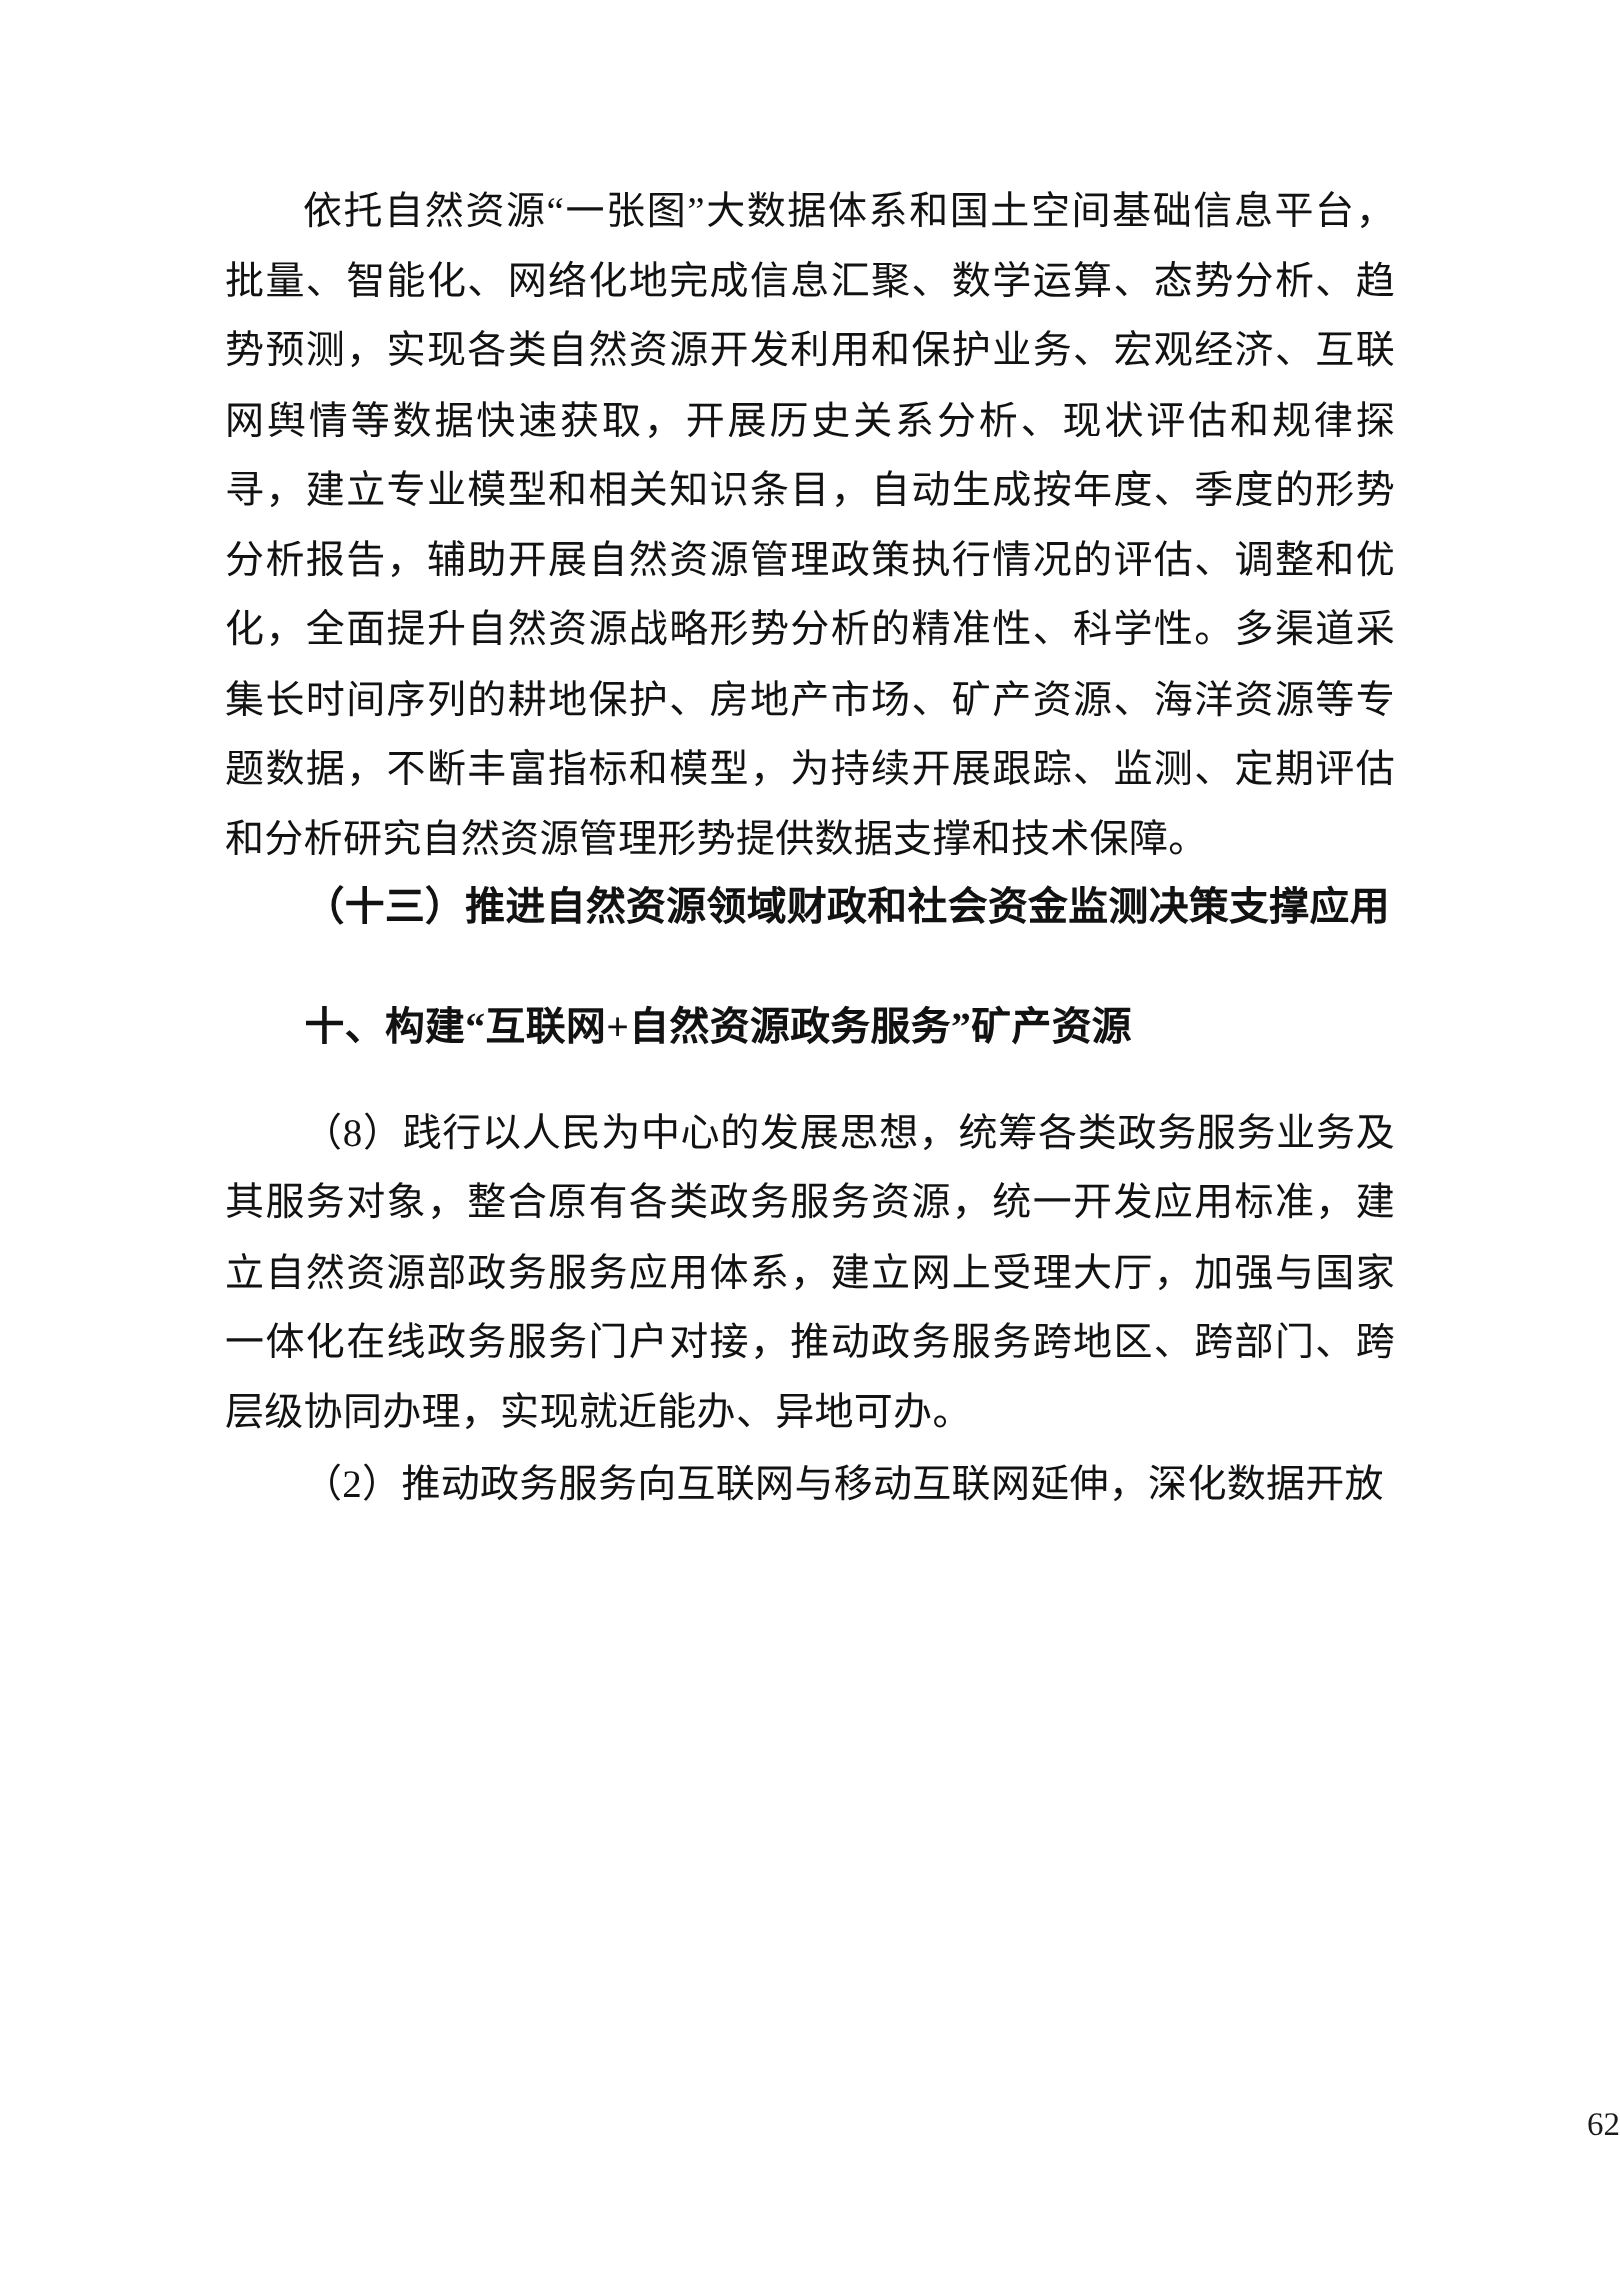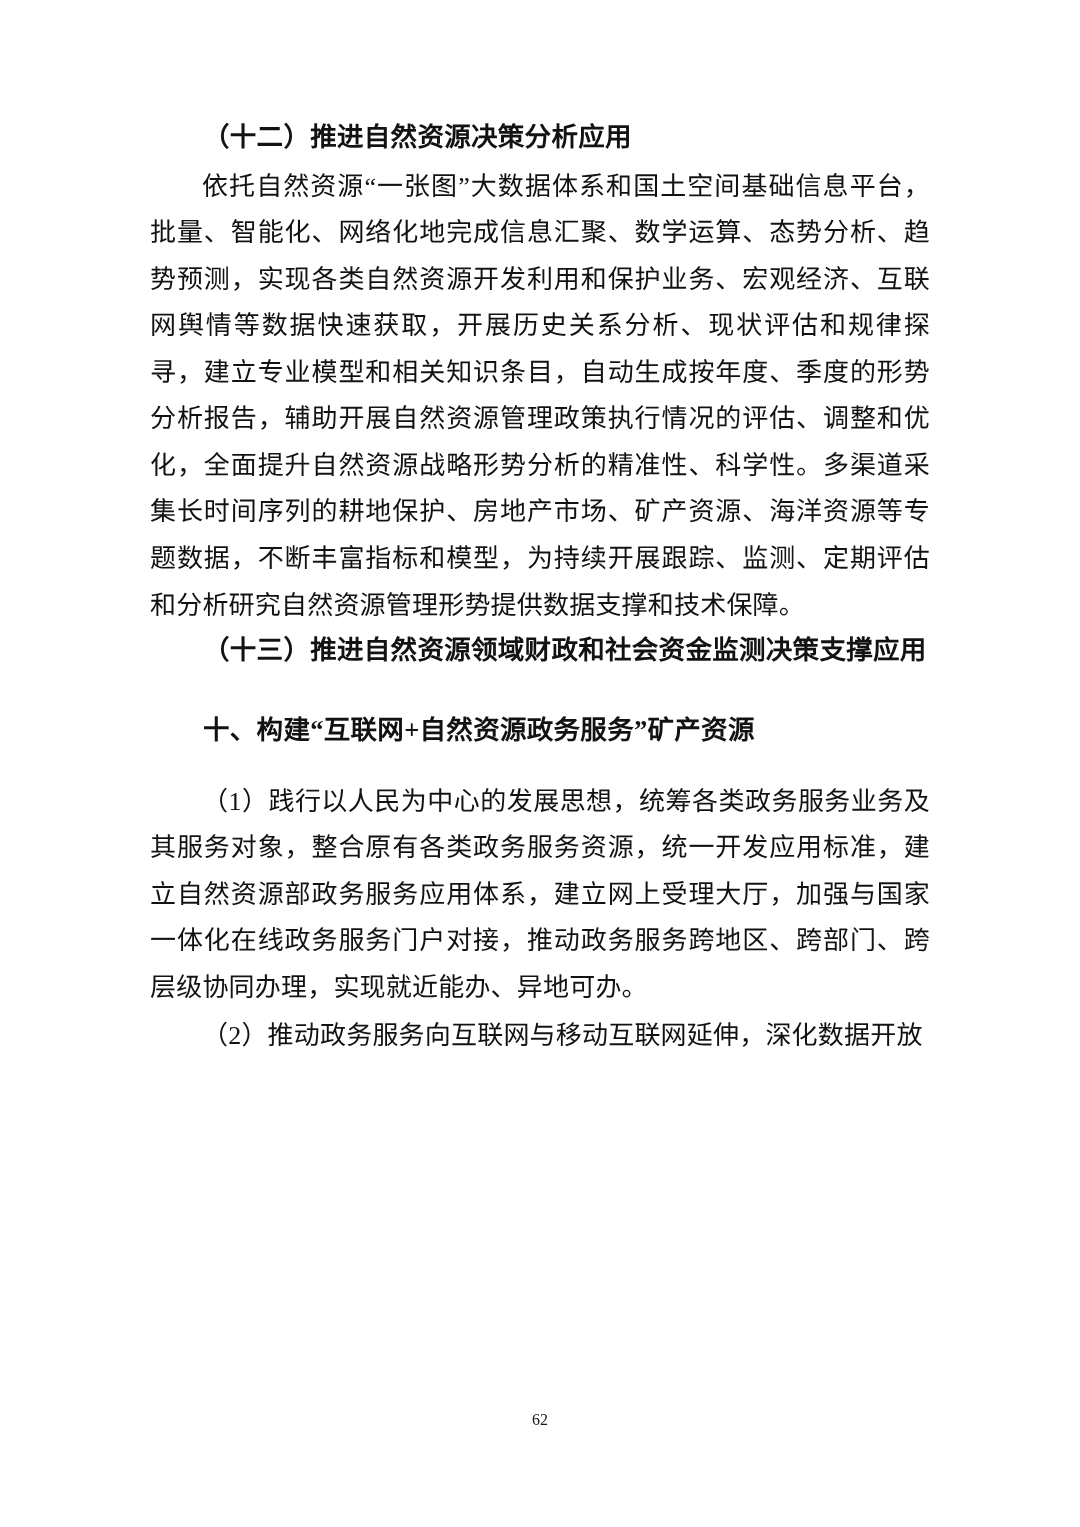--- a/index.html
+++ b/index.html
@@ -54,46 +54,45 @@
     height: 34px;
   }
   .spacer-md {
     height: 22px;
   }
   .page-number {
     position: absolute;
     left: 0;
     right: 0;
     bottom: 98px;
-    text-align: center;
-    font-size: 16px;
+    text-align: right;
+    font-size: 22px;
     font-family: "Liberation Serif", "DejaVu Serif", serif;
     color: #1a1a1a;
   }
 </style>
 </head>
 <body>
 
 <div class="page">
   <div class="doc-body">
 
-    <h2 class="heading">（十二）推进自然资源决策分析应用</h2>
 
     <p class="para">依托自然资源“一张图”大数据体系和国土空间基础信息平台，批量、智能化、网络化地完成信息汇聚、数学运算、态势分析、趋势预测，实现各类自然资源开发利用和保护业务、宏观经济、互联网舆情等数据快速获取，开展历史关系分析、现状评估和规律探寻，建立专业模型和相关知识条目，自动生成按年度、季度的形势分析报告，辅助开展自然资源管理政策执行情况的评估、调整和优化，全面提升自然资源战略形势分析的精准性、科学性。多渠道采集长时间序列的耕地保护、房地产市场、矿产资源、海洋资源等专题数据，不断丰富指标和模型，为持续开展跟踪、监测、定期评估和分析研究自然资源管理形势提供数据支撑和技术保障。</p>
 
     <h2 class="heading">（十三）推进自然资源领域财政和社会资金监测决策支撑应用</h2>
 
 
     <div class="spacer-lg"></div>
 
     <h1 class="heading lvl1">十、构建“互联网+自然资源政务服务”矿产资源</h1>
 
     <div class="spacer-md"></div>
 
 
-    <p class="para">（1）践行以人民为中心的发展思想，统筹各类政务服务业务及其服务对象，整合原有各类政务服务资源，统一开发应用标准，建立自然资源部政务服务应用体系，建立网上受理大厅，加强与国家一体化在线政务服务门户对接，推动政务服务跨地区、跨部门、跨层级协同办理，实现就近能办、异地可办。</p>
+    <p class="para">（8）践行以人民为中心的发展思想，统筹各类政务服务业务及其服务对象，整合原有各类政务服务资源，统一开发应用标准，建立自然资源部政务服务应用体系，建立网上受理大厅，加强与国家一体化在线政务服务门户对接，推动政务服务跨地区、跨部门、跨层级协同办理，实现就近能办、异地可办。</p>
 
     <p class="para">（2）推动政务服务向互联网与移动互联网延伸，深化数据开放</p>
 
   </div>
 
   <div class="page-number">62</div>
 </div>
 
 </body></html>

